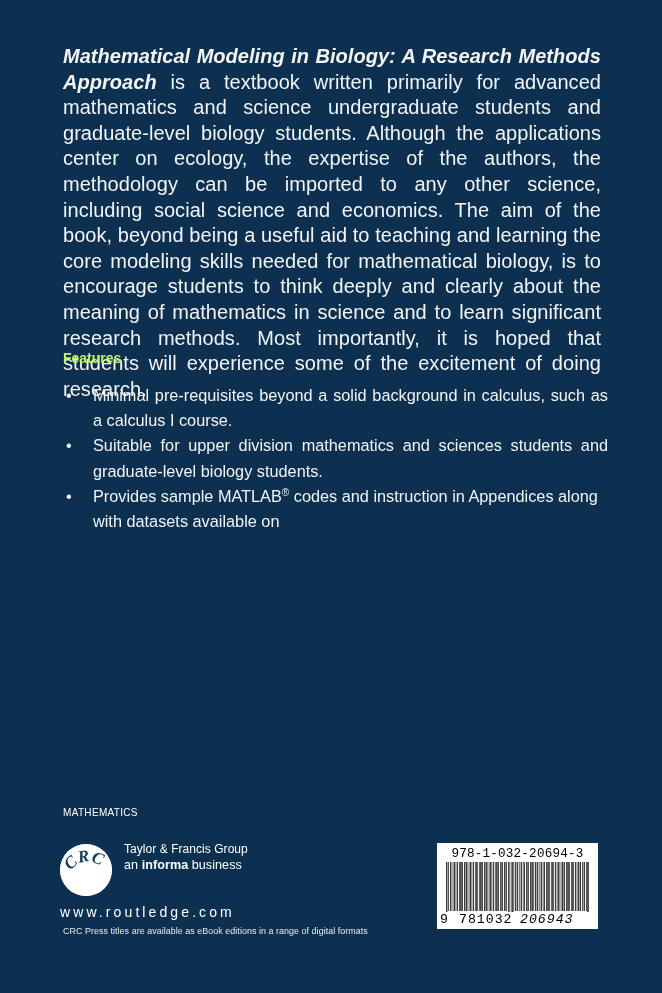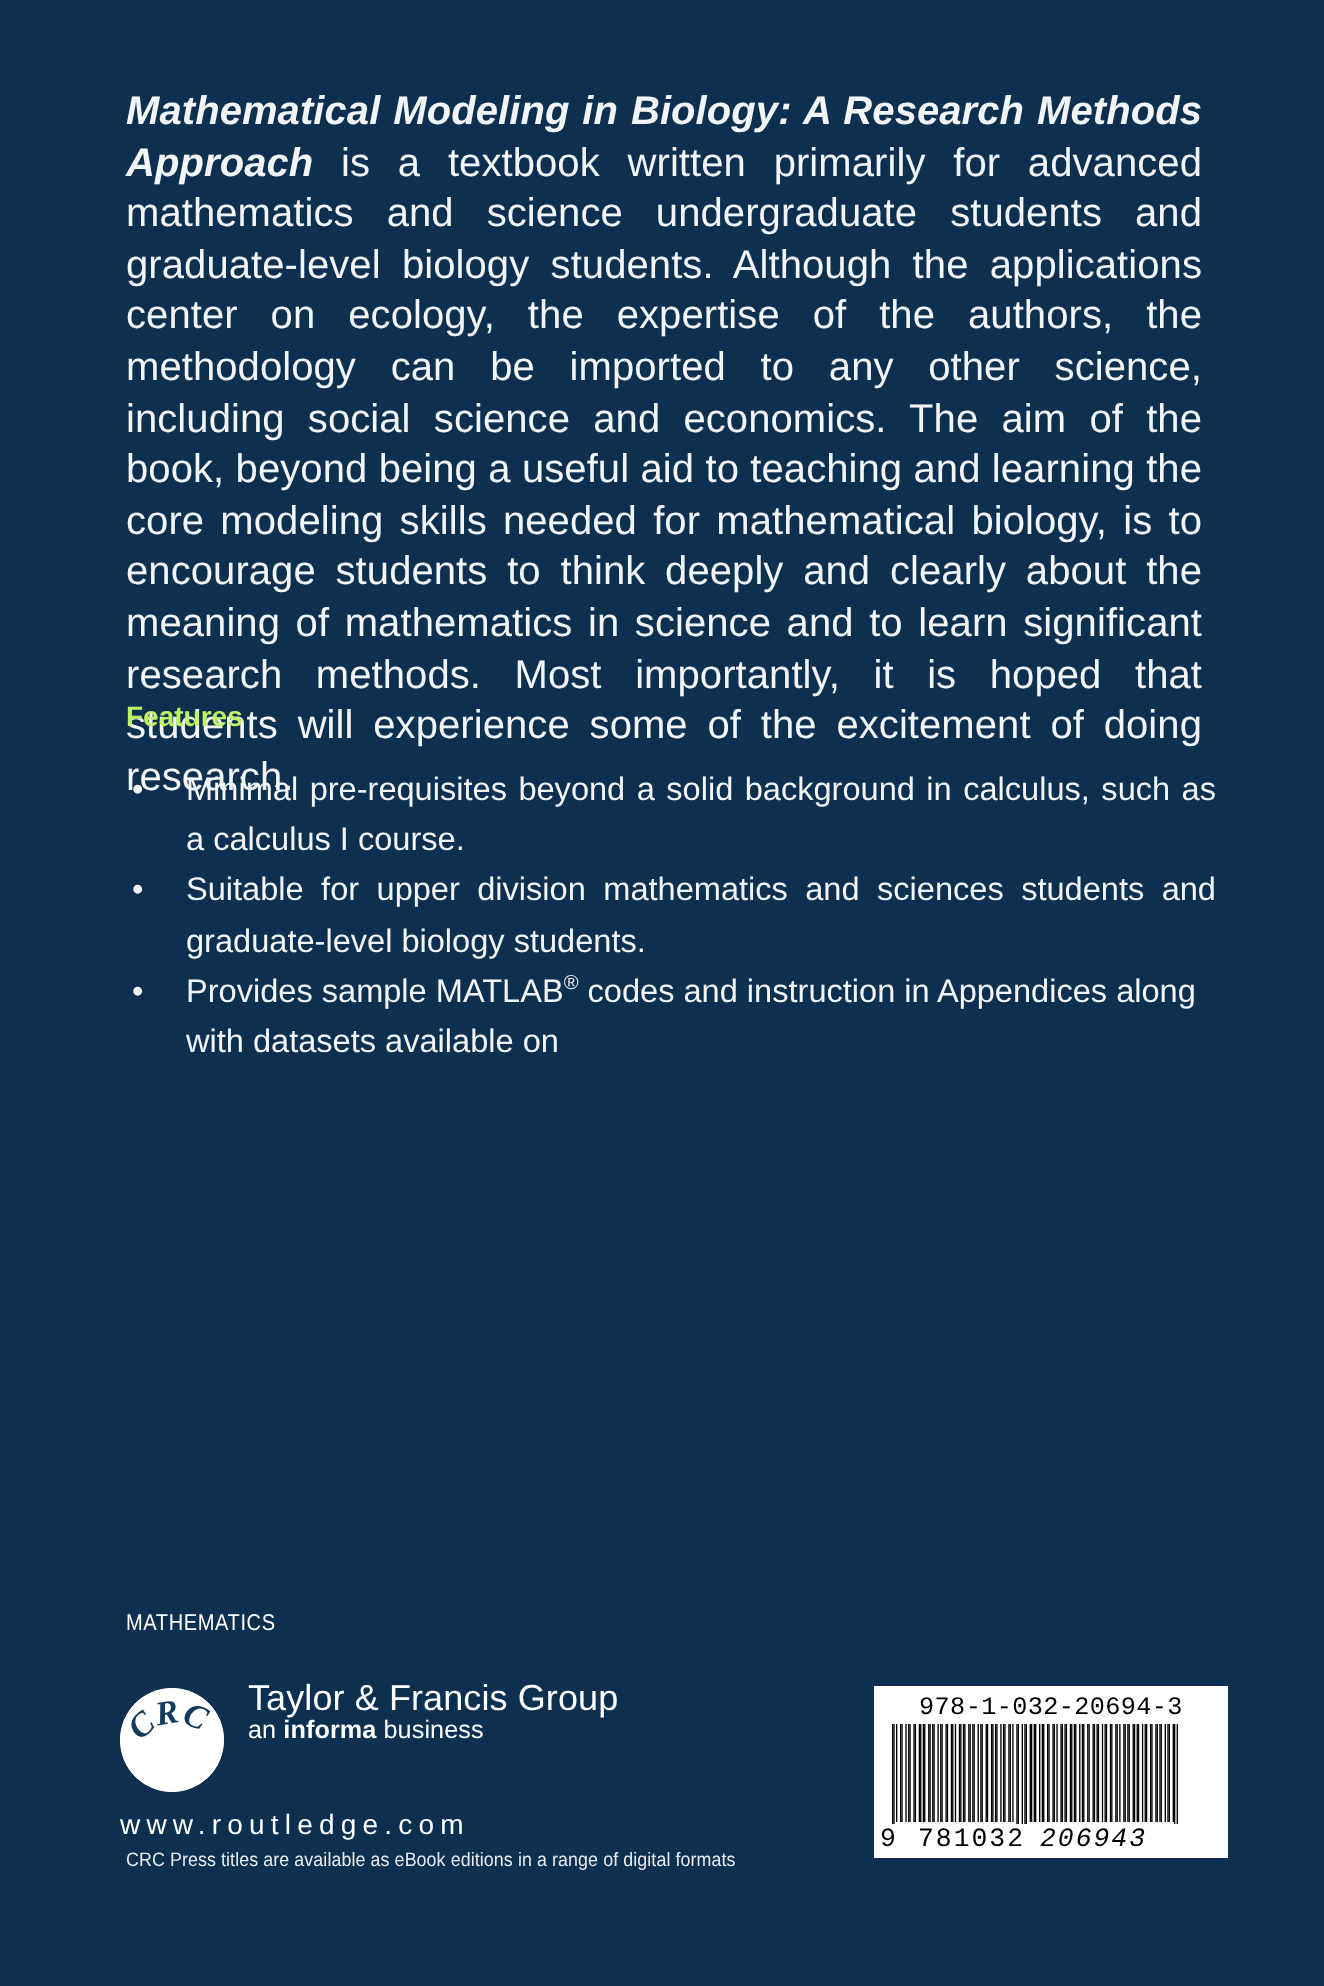--- a/index.html
+++ b/index.html
@@ -130,21 +130,21 @@
     top: 0px;
     color: #ffffff;
   }
   .pub-name {
     font-size: 22.5px;
     line-height: 25px;
     font-weight: normal;
     letter-spacing: 0.1px;
   }
   .pub-group {
-    font-size: 18px;
+    font-size: 12px;
     line-height: 15.5px;
     letter-spacing: 0.05px;
   }
   .pub-informa {
     font-size: 12.6px;
     line-height: 15.5px;
     letter-spacing: 0.05px;
   }
   .pub-informa b {
     font-weight: bold;
@@ -169,21 +169,21 @@
     font-family: "Liberation Sans Narrow", "Liberation Sans", sans-serif;
     transform: scaleX(0.92);
     transform-origin: left center;
   }
 
   
   .barcode-box {
     position: absolute;
     left: 437px;
     top: 843px;
-    width: 177px;
+    width: 161px;
     height: 86px;
     background: #ffffff;
     box-sizing: border-box;
     padding: 0;
   }
   .isbn-text {
     position: absolute;
     left: 0;
     right: 0;
     top: 4px;

